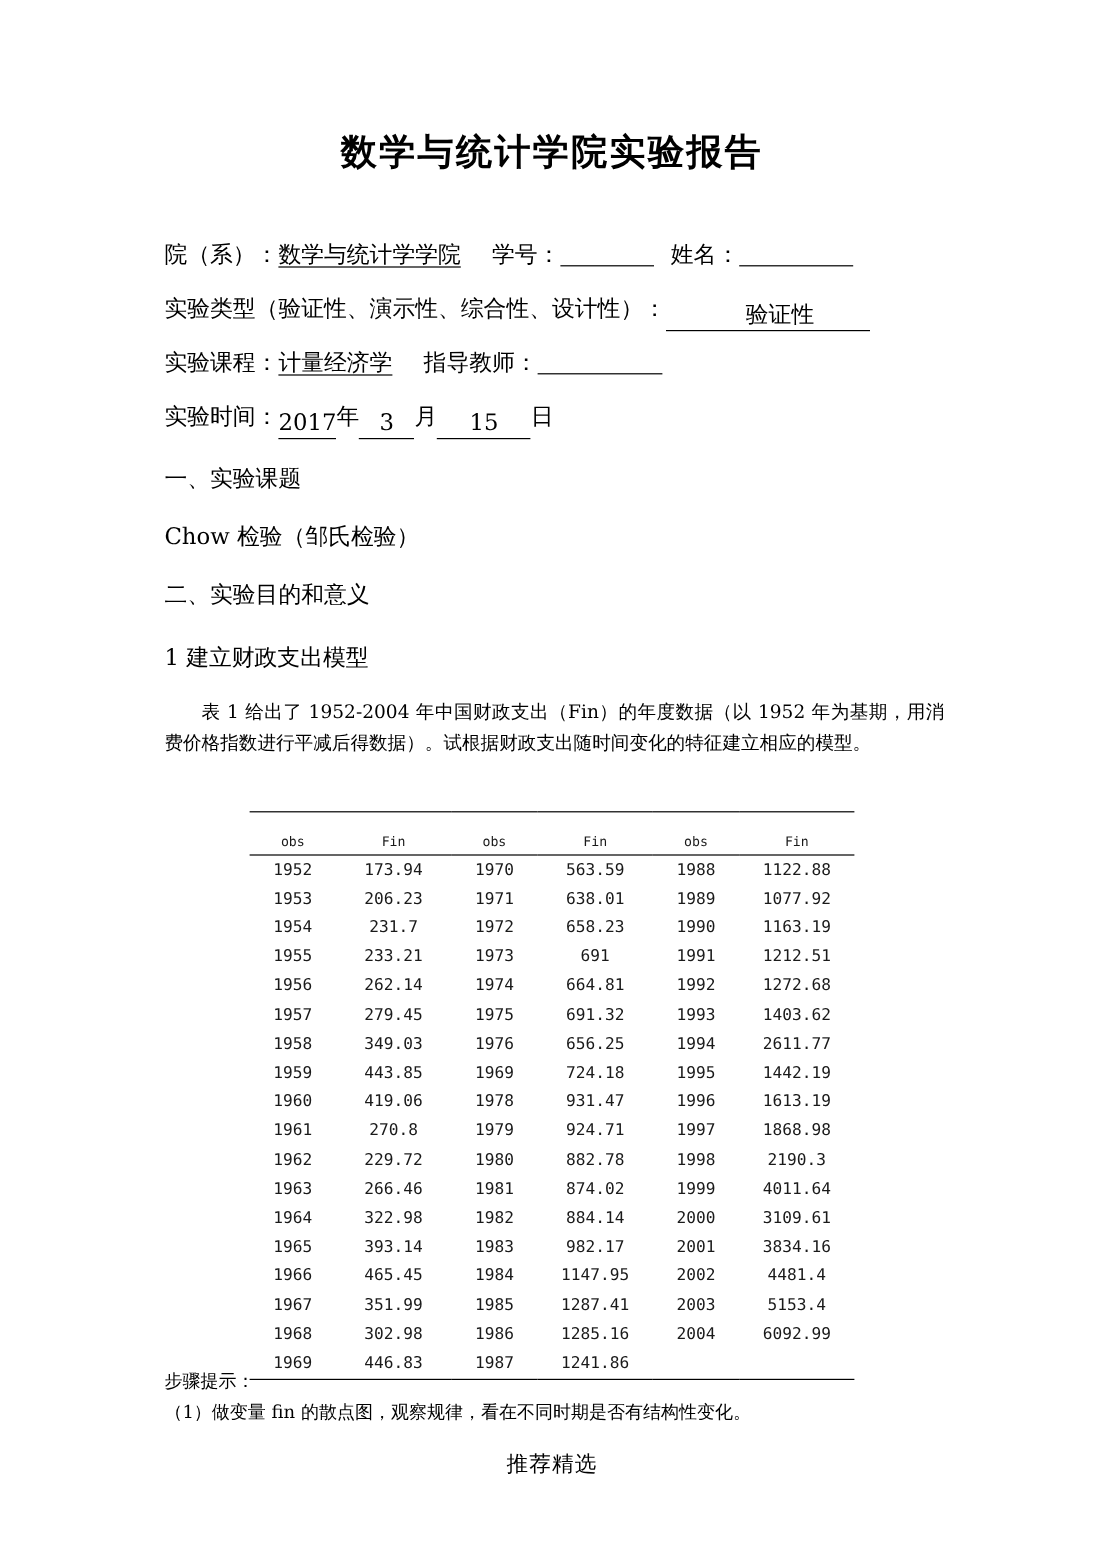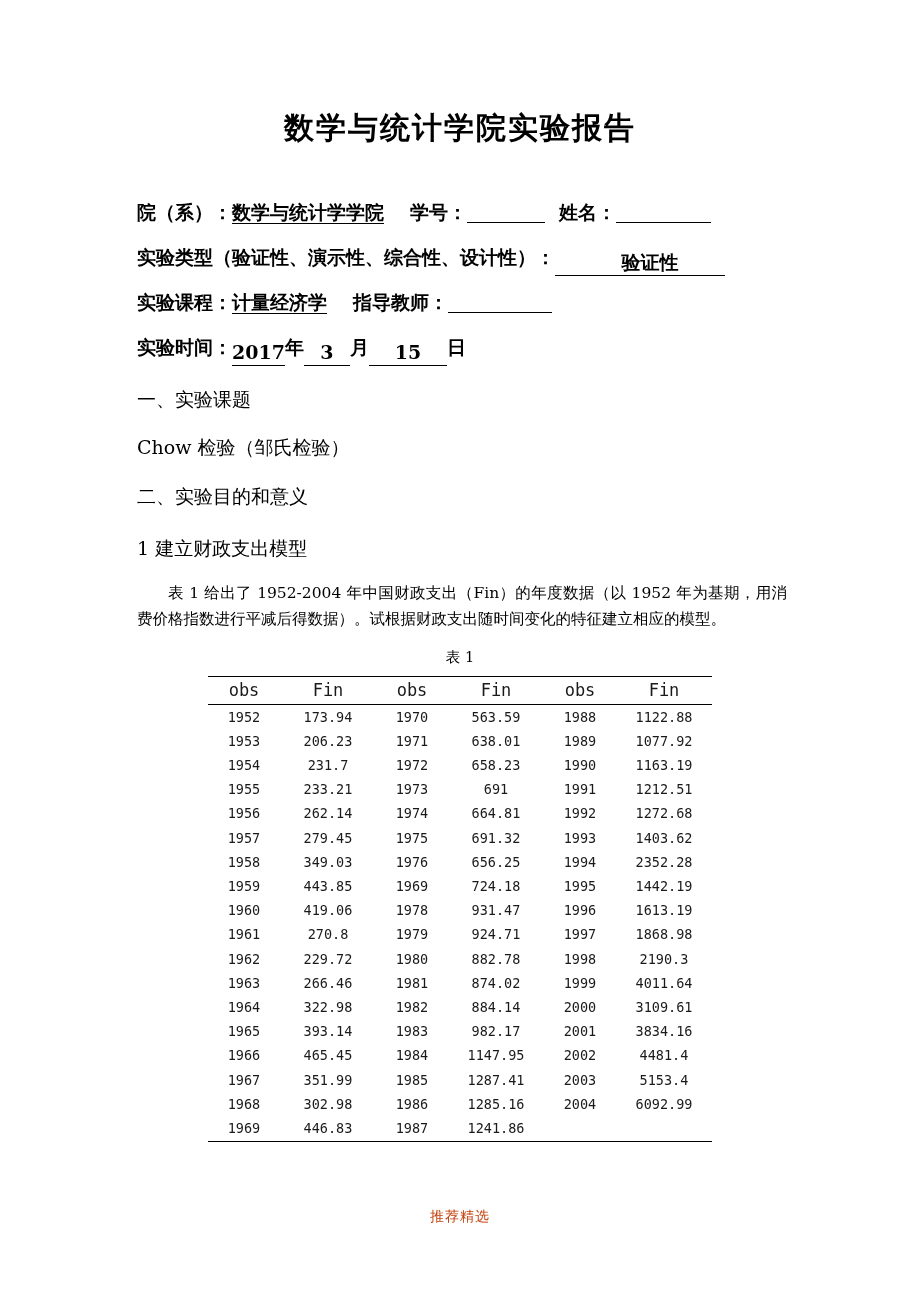--- a/index.html
+++ b/index.html
@@ -43,21 +43,20 @@
     position: absolute;
     left: 137px;
     top: 190px;
     width: 650px;
     font-size: 19px;
     line-height: 45px;
   }
   .form-line {
     white-space: nowrap;
     height: 45px;
-    font-weight: bold;
   }
   .u {
     text-decoration: underline;
     text-underline-offset: 4px;
   }
   .blank {
     display: inline-block;
     border-bottom: 1.5px solid #000;
     height: 20px;
     vertical-align: -4px;
@@ -122,25 +121,25 @@
   }
   table.data-table {
     border-collapse: collapse;
     width: 504px;
     font-family: "DejaVu Sans Mono", "Liberation Mono", monospace;
     font-size: 13.5px;
     color: #1a1a1a;
   }
   table.data-table thead th {
     font-weight: normal;
-    padding: 3px 0 4px 0;
+    padding: 18px 0 4px 0;
     border-top: 1.6px solid #000;
     border-bottom: 1.1px solid #000;
     text-align: center;
-    font-size: 17px;
+    font-size: 11px;
   }
   table.data-table tbody td {
     padding: 1.5px 0;
     text-align: center;
     height: 21.2px;
     line-height: 21.2px;
   }
   table.data-table tbody tr:last-child td {
     border-bottom: 1.6px solid #000;
   }
@@ -157,22 +156,22 @@
     line-height: 26px;
   }
   .notes .n-line { white-space: nowrap; }
 
   .watermark {
     position: absolute;
     left: 0;
     top: 1208px;
     width: 920px;
     text-align: center;
-    font-size: 14px;
-    color: #c2410c;
+    font-size: 18px;
+    color: #000000;
     letter-spacing: 1px;
   }
 </style>
 </head>
 <body>
 
 <div class="page">
 
   <div class="doc-title">数学与统计学院实验报告</div>
 
@@ -196,21 +195,20 @@
 
   </div>
 
   <div class="sec" id="sec-1">一、实验课题</div>
   <div class="sec" id="topic-text">Chow 检验（邹氏检验）</div>
   <div class="sec" id="sec-2">二、实验目的和意义</div>
   <div class="sec" id="sub-1">1  建立财政支出模型</div>
 
   <div class="para">表 1 给出了 1952-2004 年中国财政支出（Fin）的年度数据（以 1952 年为基期，用消费价格指数进行平减后得数据）。试根据财政支出随时间变化的特征建立相应的模型。</div>
 
-  <div class="table-caption">表 1</div>
 
   <div class="data-table-wrap">
     <table class="data-table">
       <colgroup>
         <col class="col-obs">
           <col class="col-fin">
         <col class="col-obs">
           <col class="col-fin">
         <col class="col-obs">
           <col class="col-fin">
@@ -273,21 +271,21 @@
             <td>691.32</td>
             <td>1993</td>
             <td>1403.62</td>
           </tr>
           <tr>
             <td>1958</td>
             <td>349.03</td>
             <td>1976</td>
             <td>656.25</td>
             <td>1994</td>
-            <td>2352.28</td>
+            <td>2611.77</td>
           </tr>
           <tr>
             <td>1959</td>
             <td>443.85</td>
             <td>1969</td>
             <td>724.18</td>
             <td>1995</td>
             <td>1442.19</td>
           </tr>
           <tr>
@@ -367,16 +365,20 @@
             <td>446.83</td>
             <td>1987</td>
             <td>1241.86</td>
             <td></td>
             <td></td>
           </tr>
         </tbody>
     </table>
   </div>
 
+  <div class="notes">
+    <div class="n-line">步骤提示：</div>
+    <div class="n-line">（1）做变量 fin 的散点图，观察规律，看在不同时期是否有结构性变化。</div>
+  </div>
 
   <div class="watermark">推荐精选</div>
 
 </div>
 
 </body></html>

